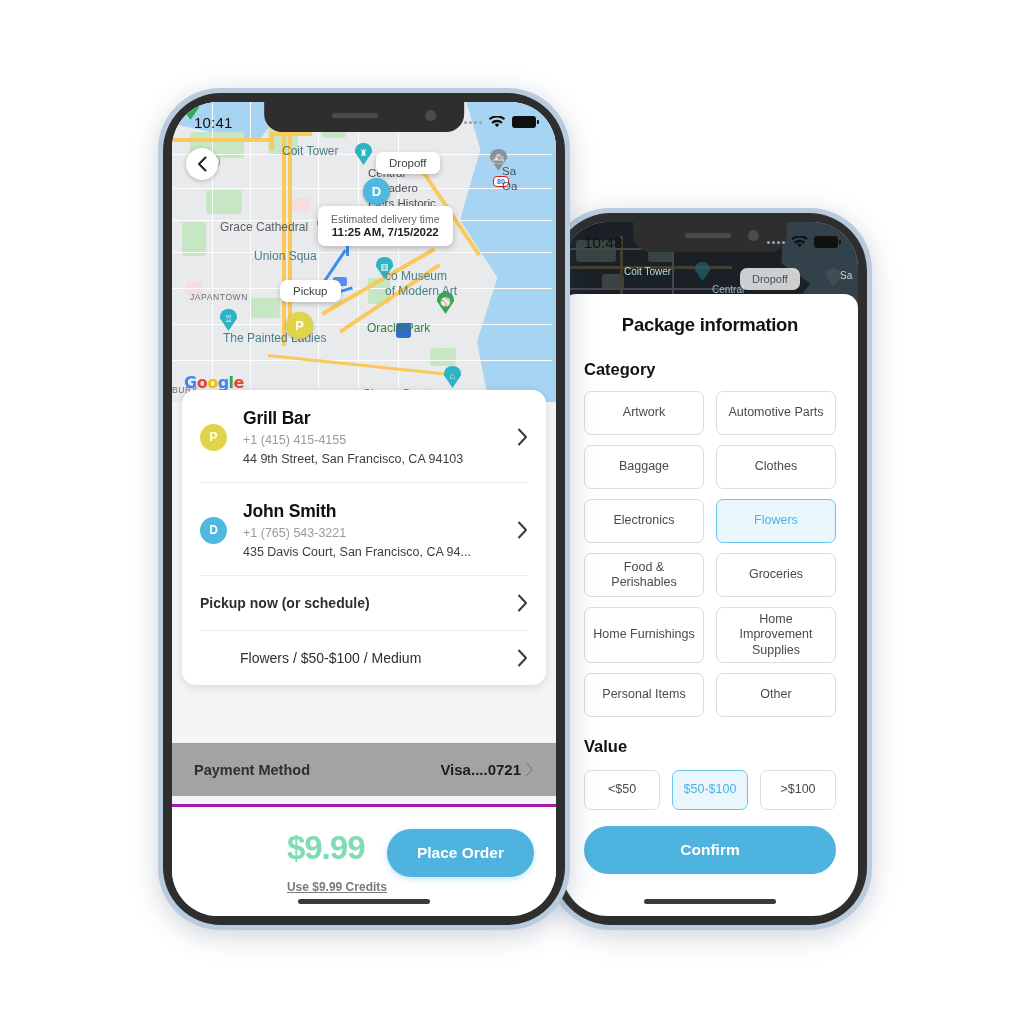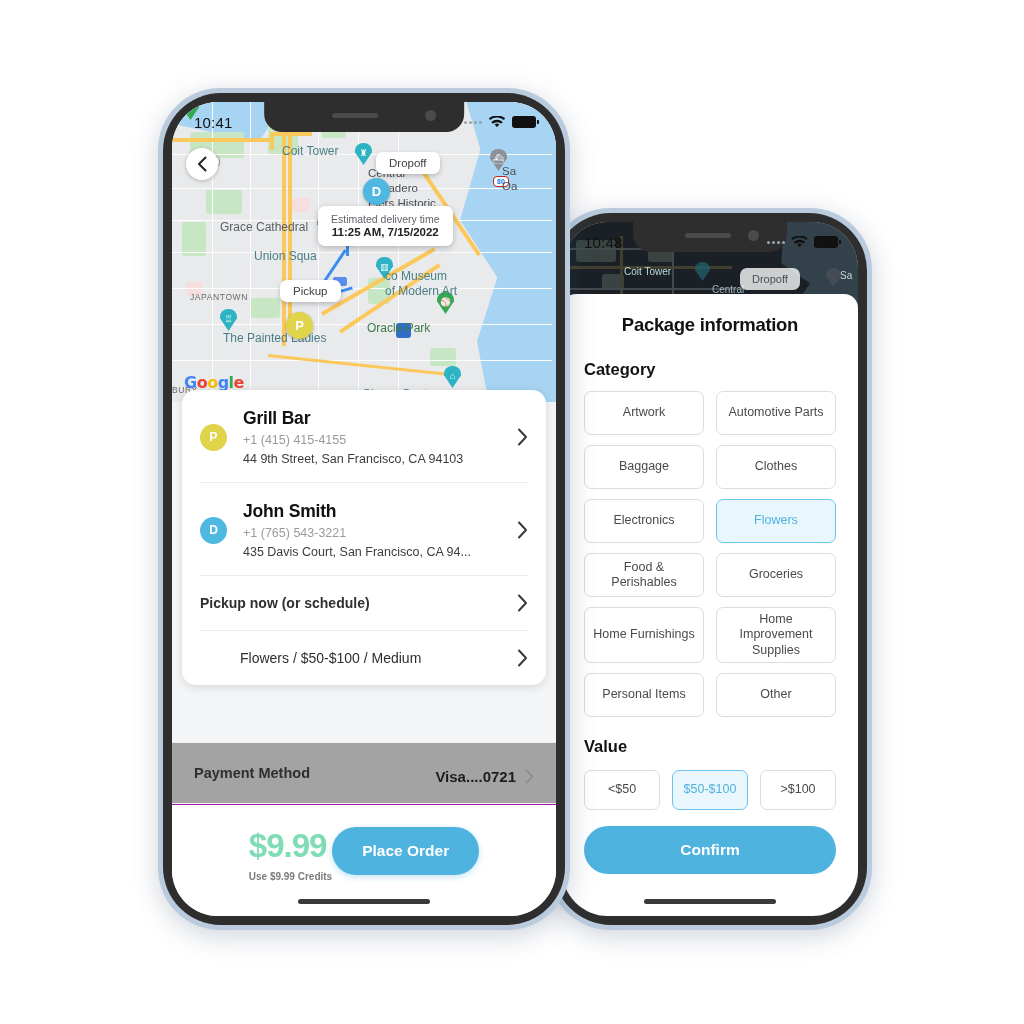--- a/index.html
+++ b/index.html
@@ -193,31 +193,31 @@
   .row-simple .lbl-n { font-size: 14px; font-weight: 400; color: #2f2f2f; margin-left: 40px; }
 
   
   .pay-row {
     position: absolute; left: 0; right: 0; top: 640px;
     background: #a3a3a3; display: flex; align-items: center;
     justify-content: space-between; padding: 18px 22px;
     border-top: 1px solid #ededed; z-index: 18;
   }
   .pay-label { font-size: 14.5px; font-weight: 700; color: #2f2f2f; }
-  .pay-value { display: flex; align-items: center; gap: 9px; margin-top: 7px; }
+  .pay-value { display: flex; align-items: center; gap: 4px; }
   .pay-value .v { font-size: 15px; font-weight: 700; color: #1d1d1d; }
   .footer {
     position: absolute; left: 0; right: 0; top: 702px; bottom: 0;
-    background: #fff; border-top: 1px solid #a21caf;
-    display: flex; align-items: flex-start; justify-content: center;
+    background: #fff; border-top: 3px solid #a21caf;
+    display: flex; align-items: flex-start; justify-content: flex-end;
     padding: 22px 22px 0; z-index: 18;
   }
   .price-block { padding-top: 2px; }
   .price { font-size: 33px; font-weight: 700; color: #7fdcb4; letter-spacing: -1px; line-height: 1; }
-  .credits { font-size: 10px; font-weight: 700; color: #7b7b7b; margin-top: 9px; }
+  .credits { font-size: 12px; font-weight: 700; color: #7b7b7b; margin-top: 16px; text-decoration: underline; }
   .place-order {
     background: #4fb3e0; color: #fff; border: none; border-radius: 26px;
     padding: 15px 30px; font-size: 15.5px; font-weight: 700;
     font-family: "Liberation Sans", sans-serif; cursor: pointer;
     box-shadow: 0 2px 6px rgba(79,179,224,.35);
   }
 
   
   #phone2 { left: 548px; top: 208px; width: 324px; height: 722px; z-index: 10; }
   #phone2 .phone-screen { background: #ffffff; }

